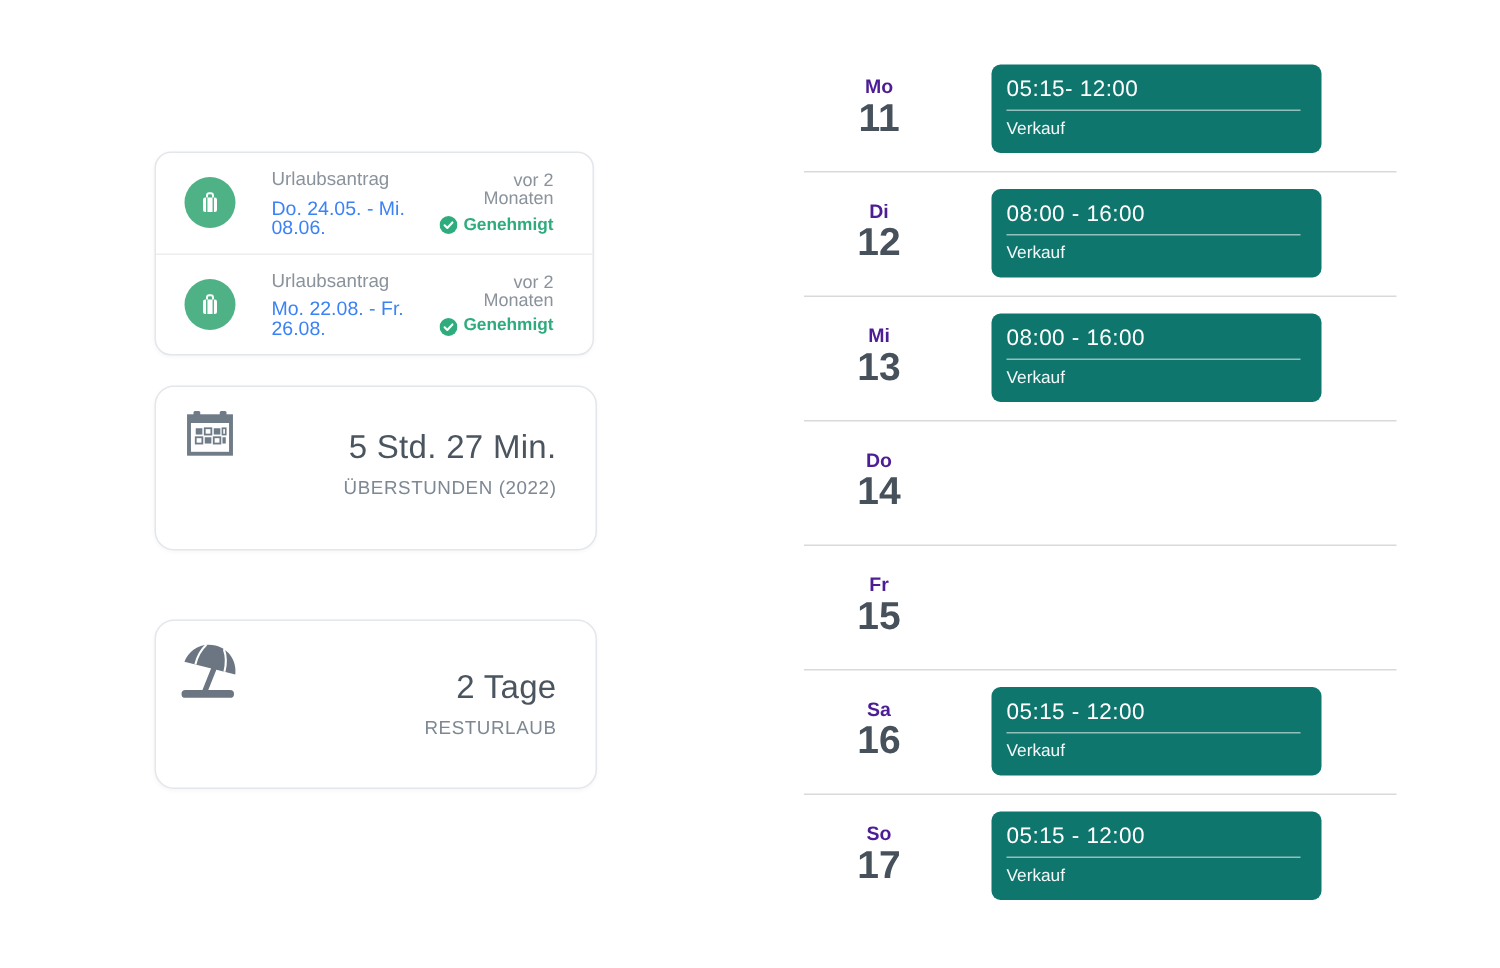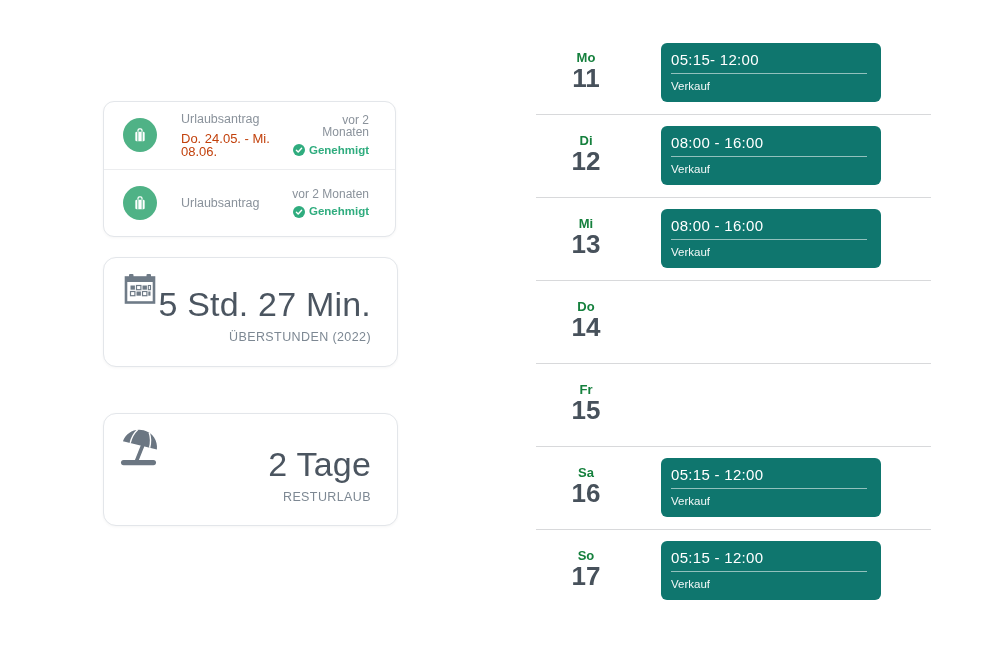--- a/index.html
+++ b/index.html
@@ -30,47 +30,47 @@
   }
   .req-row + .req-row { border-top:1px solid #ecedef; }
   .req-icon-circle {
     width:34px; height:34px; border-radius:50%;
     background:#4fb286;
     display:flex; align-items:center; justify-content:center;
     flex:0 0 34px;
   }
   .req-text { margin-left:24px; }
   .req-title { font-size:12.5px; color:#8a929b; line-height:1; }
-  .req-dates { font-size:13px; color:#c2410c; margin-top:6px; line-height:1; }
+  .req-dates { font-size:13px; color:#3b82f6; margin-top:6px; line-height:1; }
   .req-meta { margin-left:auto; text-align:right; }
   .req-age { font-size:12px; color:#8a929b; line-height:1; }
   .req-status { display:flex; align-items:center; justify-content:flex-end; gap:4px; margin-top:6px; }
   .req-status-label { font-size:11.5px; font-weight:bold; color:#2fac7e; line-height:1; }
 
   #overtime-card { left:103px; top:257px; width:295px; height:110px; border-radius:13px; }
   #vacation-card { left:103px; top:413px; width:295px; height:113px; border-radius:13px; }
   .stat-icon { position:absolute; }
   #overtime-card .stat-icon { left:17px; top:13px; }
   #vacation-card .stat-icon { left:13px; top:11px; }
   .stat-content { position:absolute; right:26px; text-align:right; }
   #overtime-card .stat-content { top:29px; }
   #vacation-card .stat-content { top:33px; }
-  .stat-value { font-size:34px; color:#4b5560; letter-spacing:0.2px; line-height:1; }
+  .stat-value { font-size:22px; color:#4b5560; letter-spacing:0.2px; line-height:1; }
   .stat-label { font-size:12.5px; color:#7d8893; margin-top:10px; letter-spacing:0.4px; line-height:1; }
 
   
   #schedule { position:absolute; left:536px; top:32px; width:395px; }
   .day-row {
     height:83px;
     display:flex;
     align-items:flex-start;
   }
   .day-row:not(:last-child) { border-bottom:1px solid #d8d9db; }
   .day-col { width:100px; text-align:center; padding-top:19px; }
-  .weekday { font-size:13px; font-weight:bold; color:#15803d; line-height:14px; }
+  .weekday { font-size:13px; font-weight:bold; color:#4c1d95; line-height:14px; }
   .daynum { font-size:26px; font-weight:bold; color:#47515b; line-height:26px; }
   .shift-block {
     margin-top:11px;
     margin-left:25px;
     width:220px;
     height:59px;
     border-radius:6px;
     background:#0f766e;
     padding:8px 14px 0 10px;
     cursor:pointer;
@@ -114,20 +114,21 @@
     <span class="req-icon-circle">
       <svg width="20" height="20" viewBox="0 0 24 24">
         <path d="M9.6 8.2V6.4c0-1 .8-1.8 1.8-1.8h1.2c1 0 1.8.8 1.8 1.8v1.8" fill="none" stroke="#ffffff" stroke-width="1.5"></path>
         <rect x="6.4" y="8" width="11.2" height="11.6" rx="1.7" fill="#ffffff"></rect>
         <line x1="9.4" y1="8" x2="9.4" y2="19.6" stroke="#4fb286" stroke-width="1.1"></line>
         <line x1="14.6" y1="8" x2="14.6" y2="19.6" stroke="#4fb286" stroke-width="1.1"></line>
       </svg>
     </span>
     <div class="req-text">
       <div class="req-title">Urlaubsantrag</div>
+      <div class="req-dates">Mo. 22.08. - Fr. 26.08.</div>
     </div>
     <div class="req-meta">
       <div class="req-age">vor 2 Monaten</div>
       <div class="req-status">
         <span style="display:inline-flex;">
           <svg width="12" height="12" viewBox="0 0 12 12">
             <circle cx="6" cy="6" r="6" fill="#2fac7e"></circle>
             <path d="M3.4 6.2l1.8 1.8 3.4-3.7" stroke="#ffffff" stroke-width="1.4" fill="none" stroke-linecap="round" stroke-linejoin="round"></path>
           </svg>
         </span>

